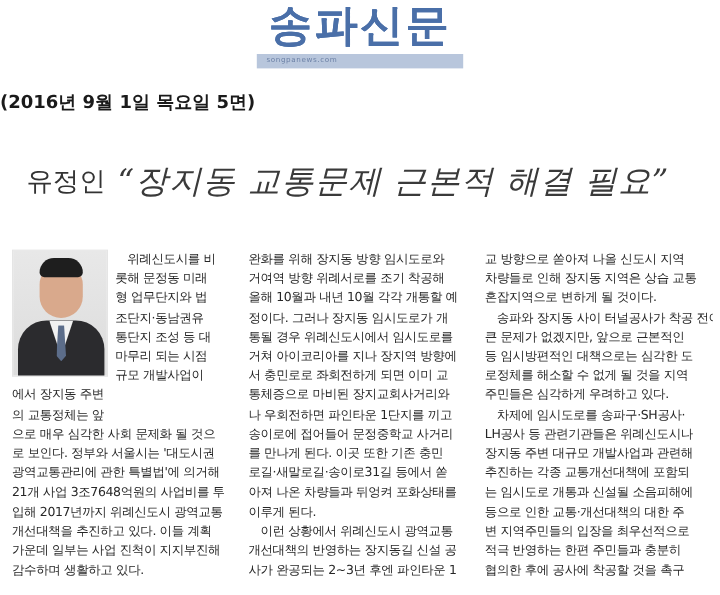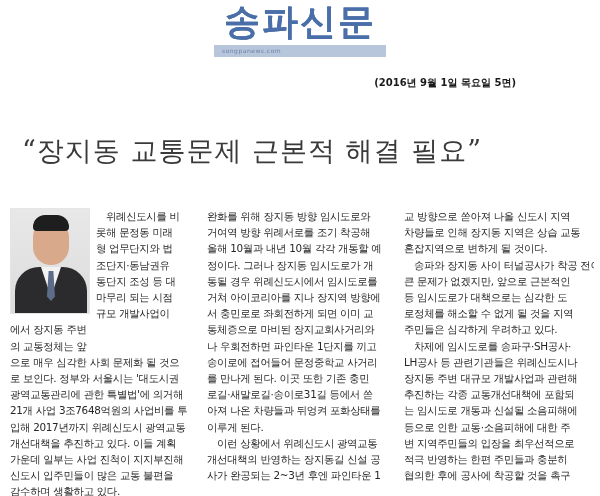--- a/index.html
+++ b/index.html
@@ -27,36 +27,36 @@
       background: #b8c6dc;
     }
     .masthead-url {
       position: absolute; left: 0; top: 43px; width: 172px; height: 12px;
       font-size: 6px; color: #6c81a6; line-height: 12px; text-align: left; padding-left: 8px;
       letter-spacing: 0.5px;
     }
 
     
     .dateline {
-      position: absolute; left: 0; top: 76px; width: 516px; text-align: right;
-      font-weight: bold; font-size: 10px; color: #1a1a1a;
+      position: absolute; left: 0; top: 76px; width: 516px; text-align: left;
+      font-weight: bold; font-size: 15px; color: #1a1a1a;
     }
 
     
     .headline {
       position: absolute; left: 22px; top: 128px; width: 570px; height: 46px;
       display: flex; align-items: center;
     }
     .byline {
       font-family: "DejaVu Serif", serif;
       font-size: 22px; color: #333; margin-right: 10px; font-weight: normal;
     }
     .headline-text {
       font-family: "DejaVu Serif", serif;
-      font-size: 27px; color: #3a3a3a; letter-spacing: 1px;
+      font-size: 27px; color: #3a3a3a; letter-spacing: 1px; font-style: italic;
     }
 
     
     .col {
       position: absolute; top: 208px; font-size: 10.4px; line-height: 16.2px;
       color: #262626; text-align: justify; letter-spacing: -0.3px;
     }
     .col-1 { left: 10px; width: 190px; }
     .col-2 { left: 207px; width: 190px; }
     .col-3 { left: 404px; width: 190px; }
@@ -98,20 +98,21 @@
 
   <div class="masthead">
     <div class="masthead-title">송파신문</div>
     <div class="masthead-bar"></div>
     <div class="masthead-url">songpanews.com</div>
   </div>
 
   <div class="dateline">(2016년 9월 1일 목요일 5면)</div>
 
   <div class="headline">
+    <span class="byline">유정인</span>
     <span class="headline-text">“장지동 교통문제 근본적 해결 필요”</span>
   </div>
 
   <div class="col col-1">
     <div class="photo">
       <div class="suit"></div>
       <div class="shirt"></div>
       <div class="tie"></div>
       <div class="face"></div>
       <div class="hair"></div>
@@ -128,21 +129,20 @@
       <span class="line">의 교통정체는 앞</span>
     </div>
     <div style="clear:both">
       <span class="line">으로 매우 심각한 사회 문제화 될 것으</span>
       <span class="line">로 보인다. 정부와 서울시는 '대도시권</span>
       <span class="line">광역교통관리에 관한 특별법'에 의거해</span>
       <span class="line">21개 사업 3조7648억원의 사업비를 투</span>
       <span class="line">입해 2017년까지 위례신도시 광역교통</span>
       <span class="line">개선대책을 추진하고 있다. 이들 계획</span>
       <span class="line">가운데 일부는 사업 진척이 지지부진해</span>
-      <span class="line">신도시 입주민들이 많은 교통 불편을</span>
       <span class="line">감수하며 생활하고 있다.</span>
 
     </div>
   </div>
 
   <div class="col col-2">
     <span class="line">완화를 위해 장지동 방향 임시도로와</span>
     <span class="line">거여역 방향 위례서로를 조기 착공해</span>
     <span class="line">올해 10월과 내년 10월 각각 개통할 예</span>
     <span class="line">정이다. 그러나 장지동 임시도로가 개</span>
@@ -161,28 +161,28 @@
     <span class="line">사가 완공되는 2~3년 후엔 파인타운 1</span>
 
   </div>
 
   <div class="col col-3">
     <span class="line">교 방향으로 쏟아져 나올 신도시 지역</span>
     <span class="line">차량들로 인해 장지동 지역은 상습 교통</span>
     <span class="line">혼잡지역으로 변하게 될 것이다.</span>
     <span class="line indent">송파와 장지동 사이 터널공사가 착공 전이라</span>
     <span class="line">큰 문제가 없겠지만, 앞으로 근본적인</span>
-    <span class="line">등 임시도로가 대책으로는 심각한 도</span>
+    <span class="line">등 임시방편적인 대책으로는 심각한 도</span>
     <span class="line">로정체를 해소할 수 없게 될 것을 지역</span>
     <span class="line">주민들은 심각하게 우려하고 있다.</span>
     <span class="line indent">차제에 임시도로를 송파구·SH공사·</span>
     <span class="line">LH공사 등 관련기관들은 위례신도시나</span>
     <span class="line">장지동 주변 대규모 개발사업과 관련해</span>
     <span class="line">추진하는 각종 교통개선대책에 포함되</span>
     <span class="line">는 임시도로 개통과 신설될 소음피해에</span>
-    <span class="line">등으로 인한 교통·소음피해에 대한 주</span>
+    <span class="line">등으로 인한 교통·개선대책의 대한 주</span>
     <span class="line">변 지역주민들의 입장을 최우선적으로</span>
     <span class="line">적극 반영하는 한편 주민들과 충분히</span>
     <span class="line">협의한 후에 공사에 착공할 것을 촉구</span>
 
   </div>
 
 </div>
 
 </body></html>

